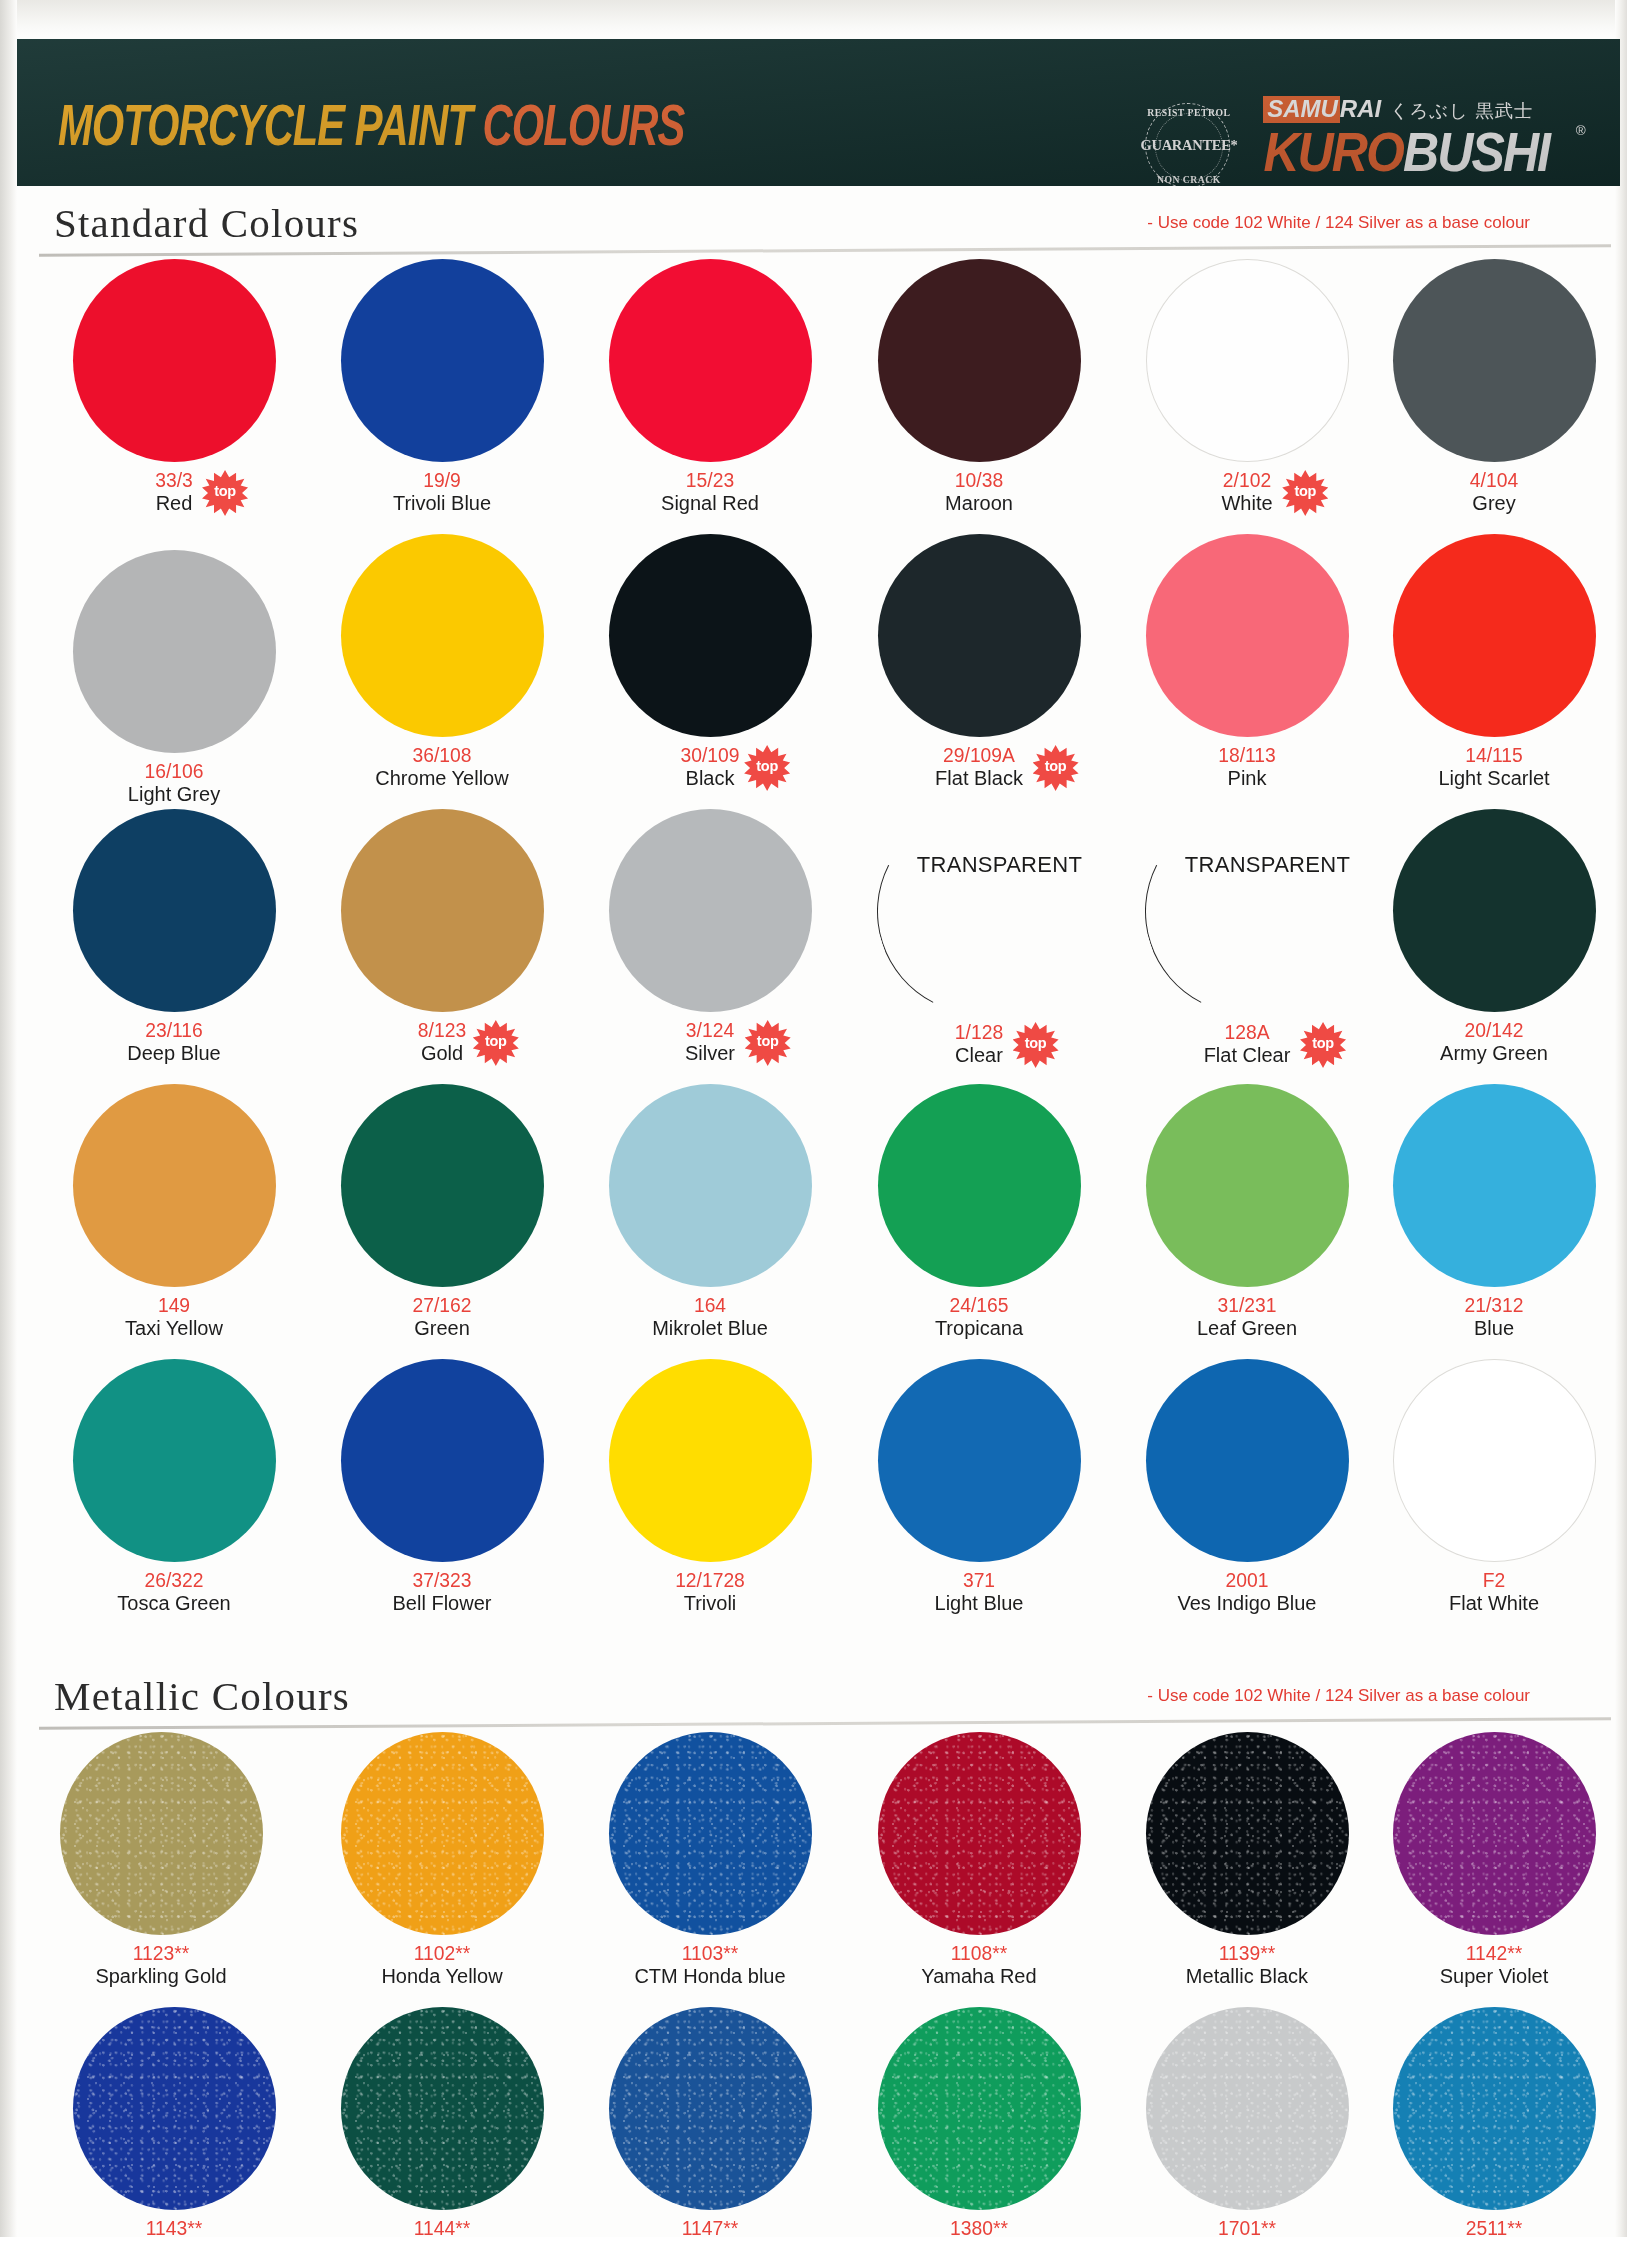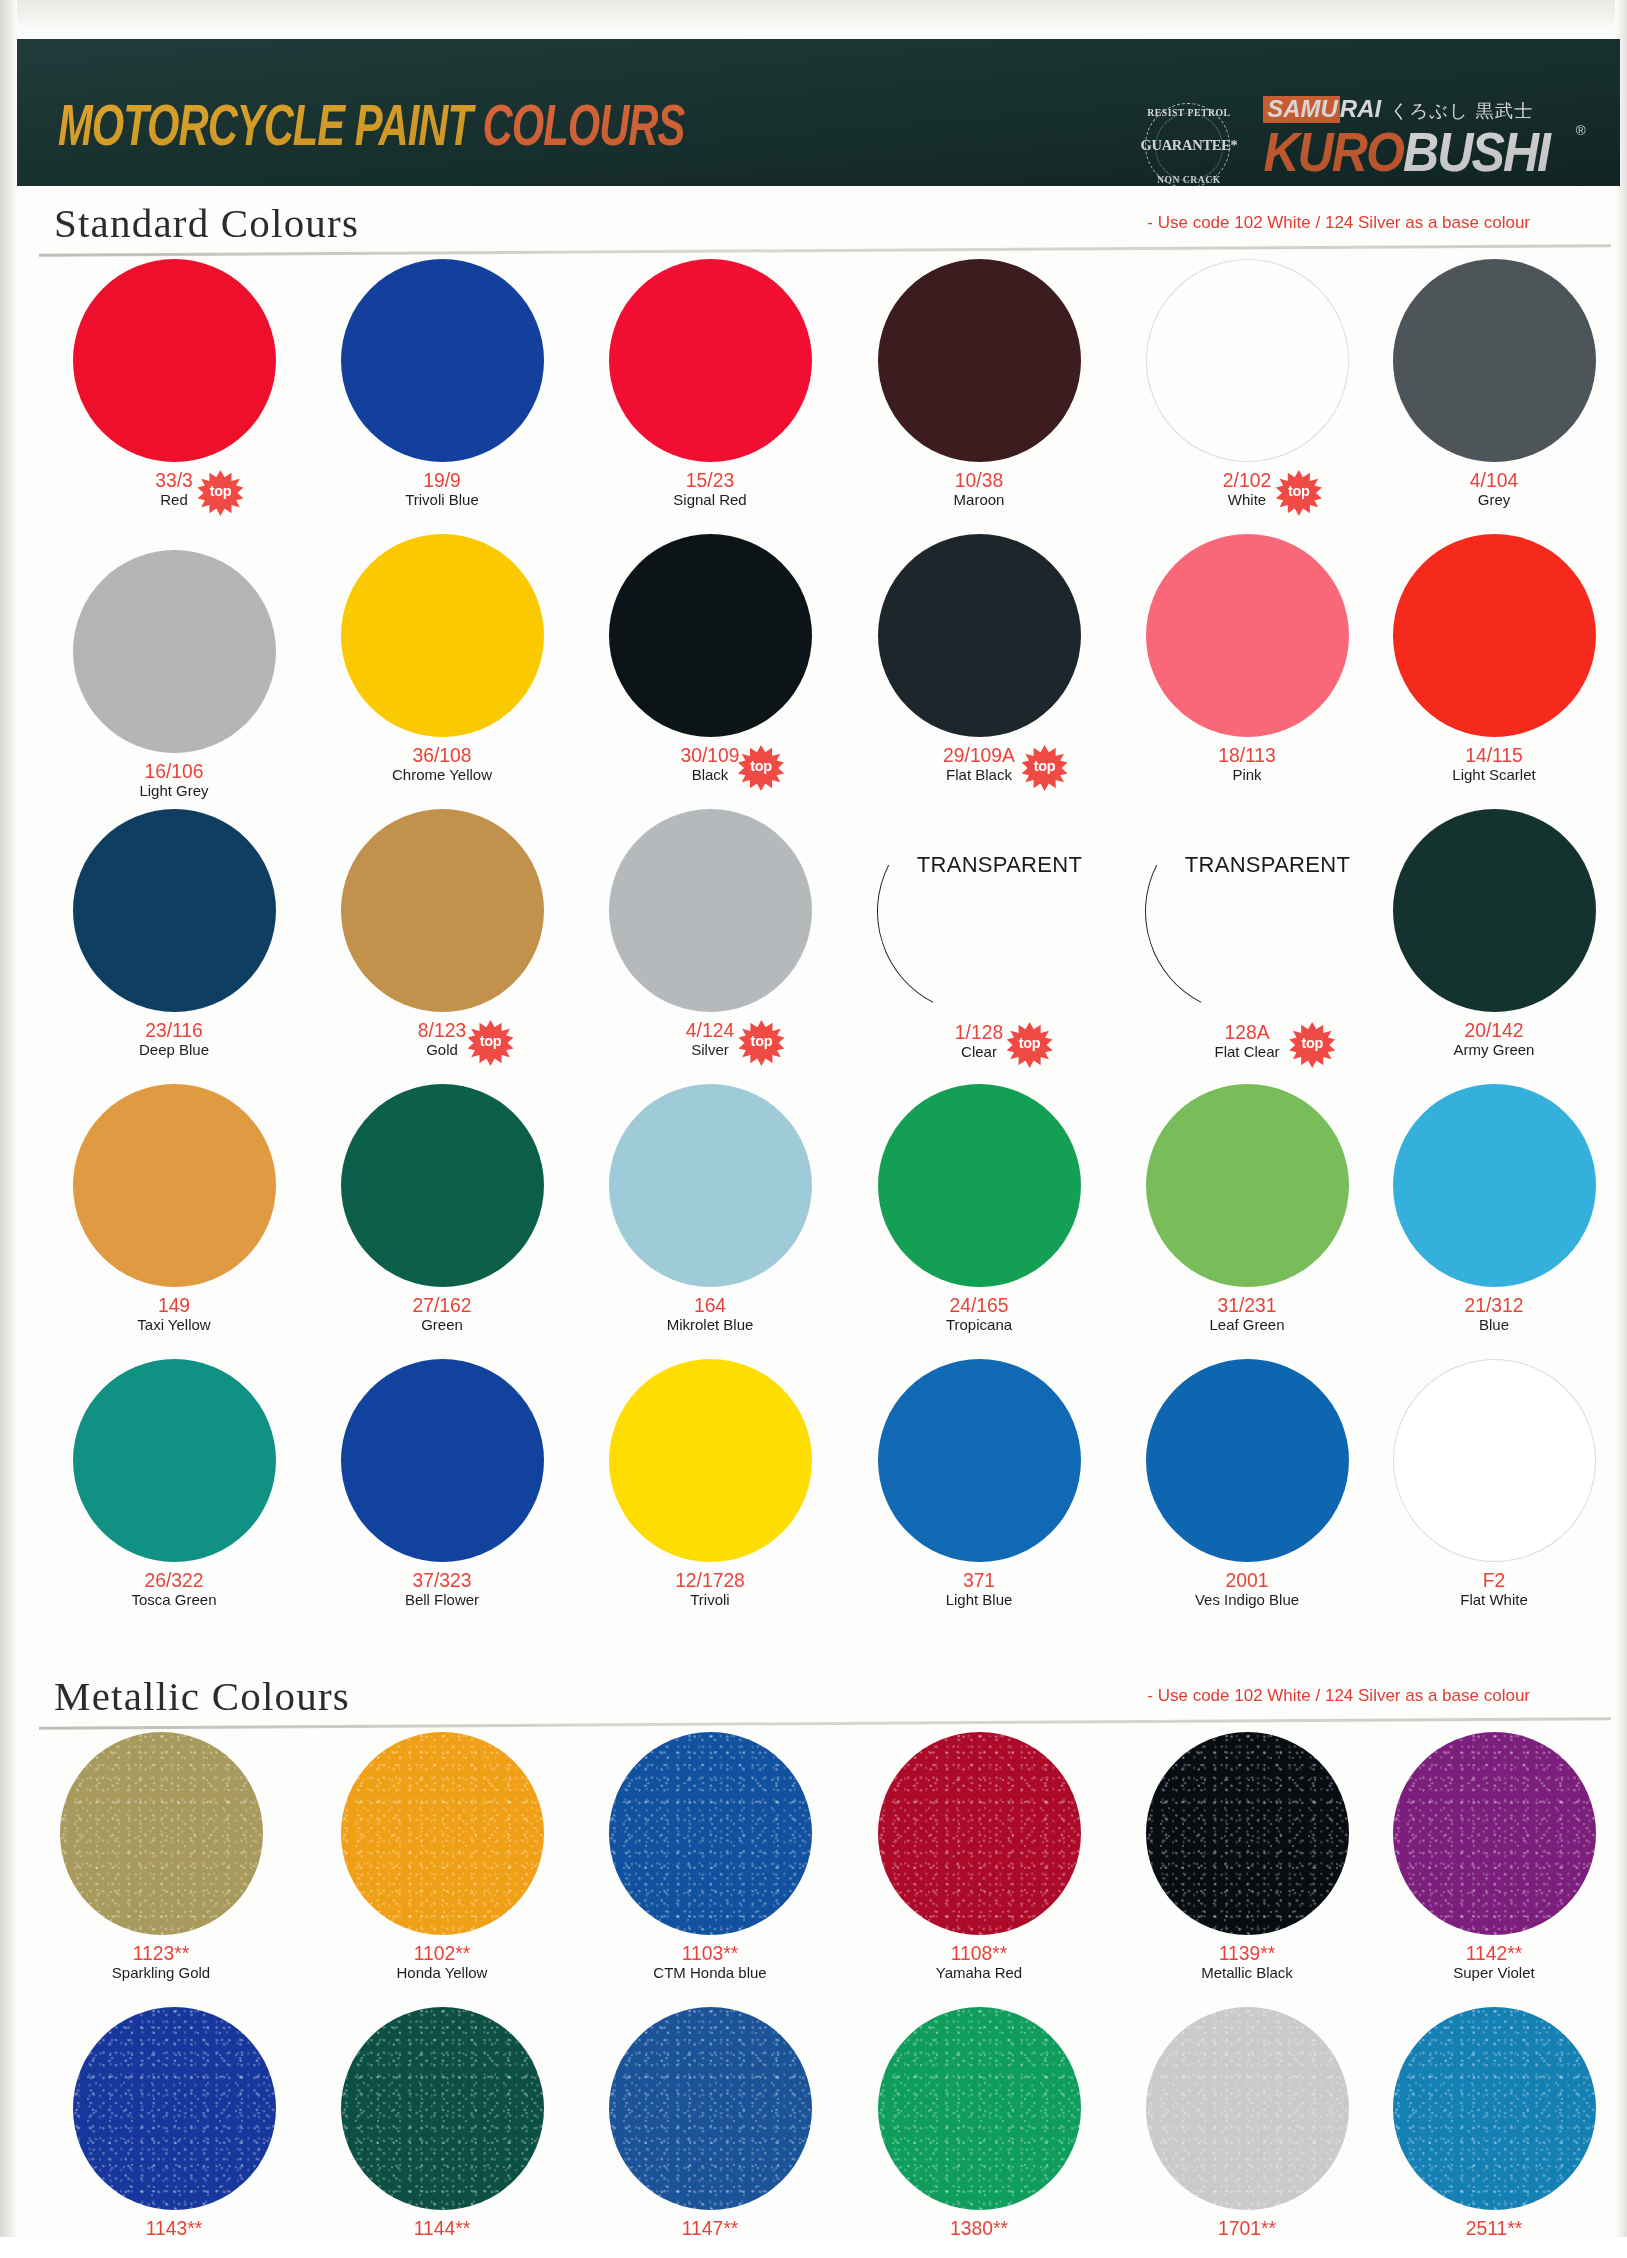--- a/index.html
+++ b/index.html
@@ -119,21 +119,21 @@
   }
   .transp-label{
     position:absolute;left:-7.7px;top:50px;width:286px;text-align:center;
     font-size:22px;color:#1b1b1b;letter-spacing:0.3px;
   }
   .code{
     color:#e8423a;font-size:19.3px;margin-top:8.7px;line-height:1.05;
     white-space:nowrap;
   }
   .cname{
-    color:#1d1d1d;font-size:15px;line-height:1.12;margin-top:1px;
+    color:#1d1d1d;font-size:20px;line-height:1.12;margin-top:1px;
     white-space:nowrap;
   }
   .labelwrap{position:relative;display:inline-block;}
   
   .topbadge{
     position:absolute;width:46px;height:46px;
     background:#ef4a44;
     top:-21px;
     clip-path:polygon(50% 0%,59% 16%,74% 6%,74% 24%,92% 19%,84% 34%,100% 38%,87% 50%,
                       100% 62%,84% 66%,92% 81%,74% 76%,74% 94%,59% 84%,50% 100%,
@@ -225,21 +225,21 @@
           </div></div></div>
       <div class="cell" style="left: 844px; top: 534px;"><div class="dot" style="background: rgb(29, 39, 43);"></div><div class="code">29/109A</div><div class="labelwrap"><div class="cname">Flat Black</div><div class="topbadge" style="left: calc(100% + 9.7px);">
             <span>top</span>
           </div></div></div>
       <div class="cell" style="left: 1112px; top: 534px;"><div class="dot" style="background: rgb(248, 104, 120);"></div><div class="code">18/113</div><div class="labelwrap"><div class="cname">Pink</div></div></div>
       <div class="cell" style="left: 1359px; top: 534px;"><div class="dot" style="background: rgb(245, 42, 28);"></div><div class="code">14/115</div><div class="labelwrap"><div class="cname">Light Scarlet</div></div></div>
       <div class="cell" style="left: 39px; top: 809px;"><div class="dot" style="background: rgb(14, 63, 99);"></div><div class="code">23/116</div><div class="labelwrap"><div class="cname">Deep Blue</div></div></div>
       <div class="cell" style="left: 307px; top: 809px;"><div class="dot" style="background: rgb(194, 145, 75);"></div><div class="code">8/123</div><div class="labelwrap"><div class="cname">Gold</div><div class="topbadge" style="left: calc(100% + 9.7px);">
             <span>top</span>
           </div></div></div>
-      <div class="cell" style="left: 575px; top: 809px;"><div class="dot" style="background: rgb(182, 185, 187);"></div><div class="code">4/124</div><div class="labelwrap"><div class="cname">Silver</div><div class="topbadge" style="left: calc(100% + 9.7px);">
+      <div class="cell" style="left: 575px; top: 809px;"><div class="dot" style="background: rgb(182, 185, 187);"></div><div class="code">3/124</div><div class="labelwrap"><div class="cname">Silver</div><div class="topbadge" style="left: calc(100% + 9.7px);">
             <span>top</span>
           </div></div></div>
       <div class="cell" style="left: 844px; top: 809px;"><div class="dot outline" style="border-width: 1.4px; border-style: solid; border-color: transparent transparent transparent rgb(42, 42, 42); border-image: initial;">
           <div class="transp-label" style="transform: rotate(18deg);">TRANSPARENT</div>
         </div><div class="code">1/128</div><div class="labelwrap"><div class="cname">Clear</div><div class="topbadge" style="left: calc(100% + 9.7px);">
             <span>top</span>
           </div></div></div>
       <div class="cell" style="left: 1112px; top: 809px;"><div class="dot outline" style="border-width: 1.4px; border-style: solid; border-color: transparent transparent transparent rgb(42, 42, 42); border-image: initial;">
           <div class="transp-label" style="transform: rotate(18deg);">TRANSPARENT</div>
         </div><div class="code">128A</div><div class="labelwrap"><div class="cname">Flat Clear</div><div class="topbadge" style="left: calc(100% + 9.7px);">

